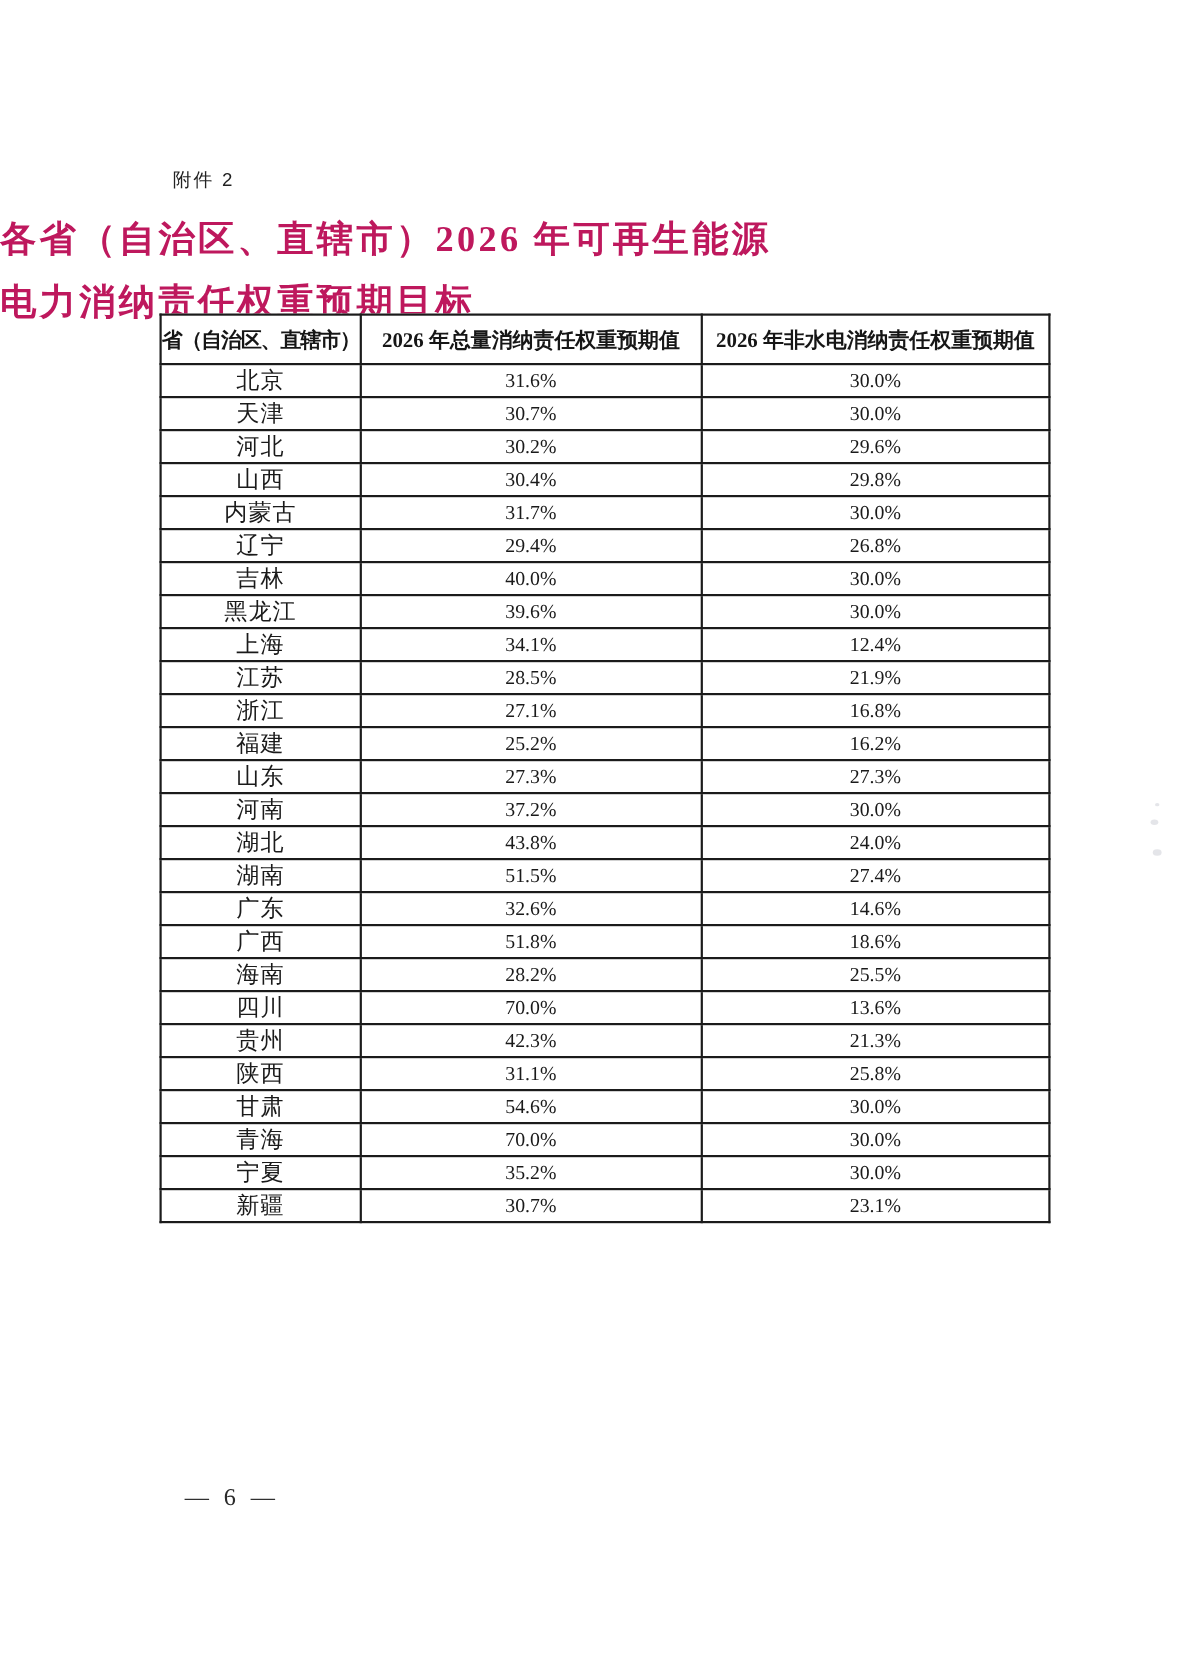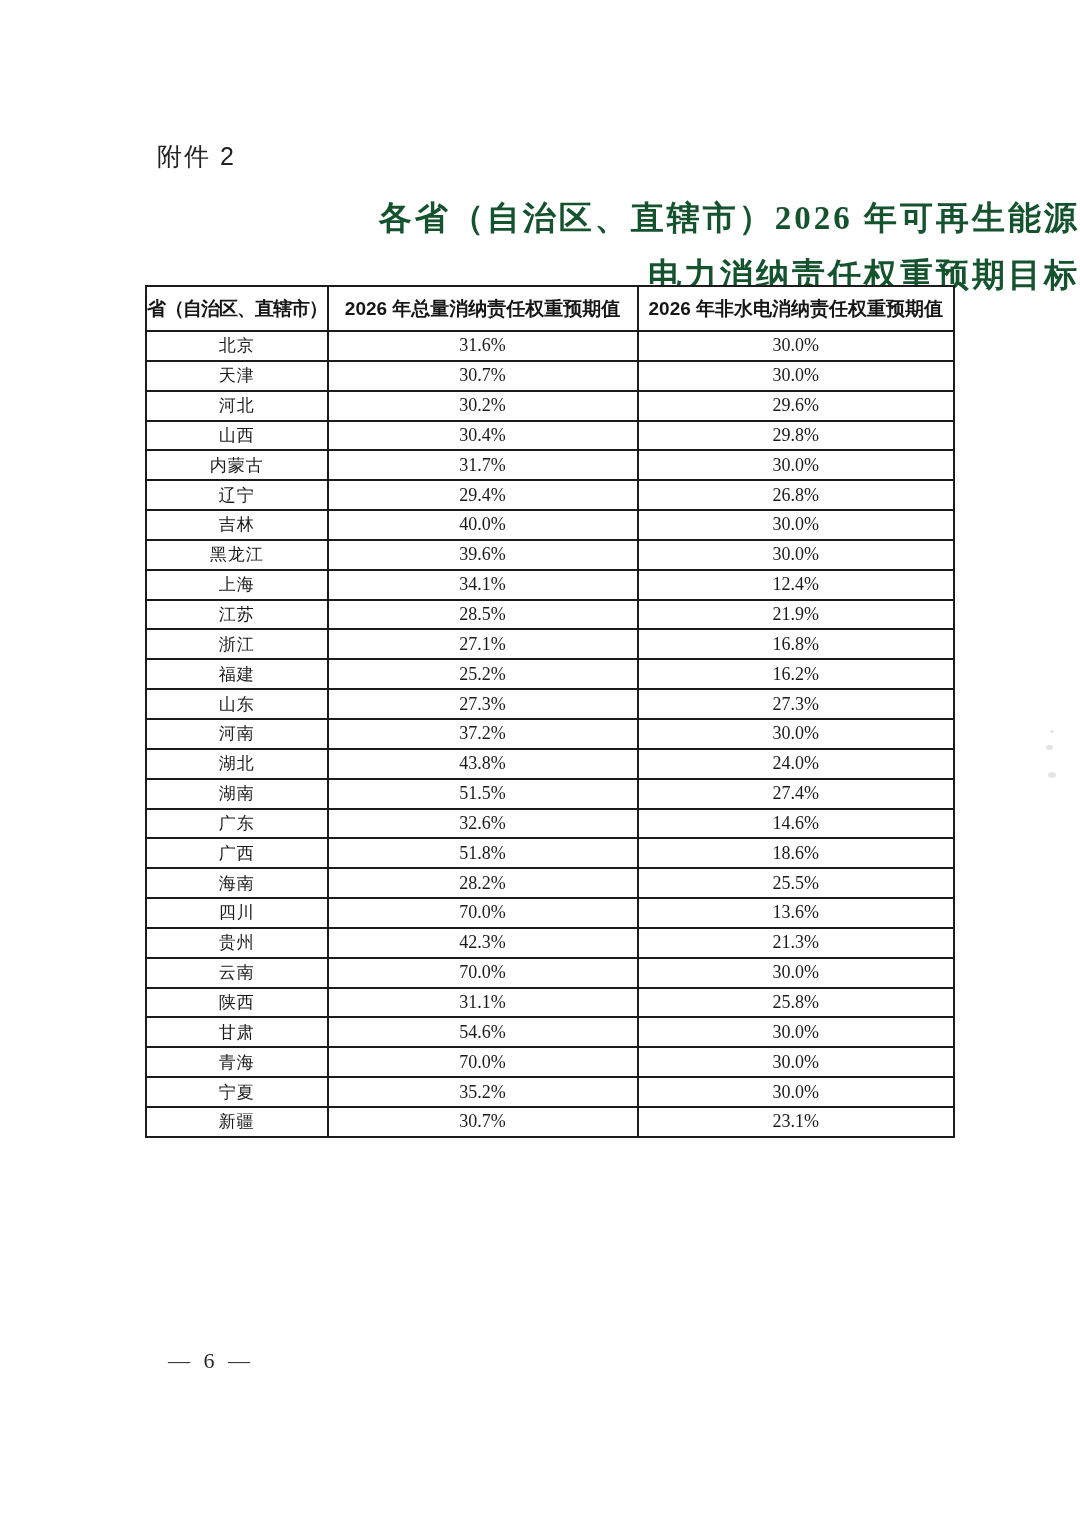--- a/index.html
+++ b/index.html
@@ -13,37 +13,37 @@
     height: 1520px;
     margin: 0 auto;
     background: #ffffff;
     color: #1c1c1c;
     font-family: "Liberation Serif", "DejaVu Serif", serif;
     overflow: hidden;
   }
   .attachment-label {
     position: absolute;
     left: 157px;
-    top: 140px;
-    font-size: 25px;
+    top: 152px;
+    font-size: 17px;
     letter-spacing: 2px;
     color: #222;
     font-family: "Liberation Sans", "DejaVu Sans", sans-serif;
   }
   .doc-title {
     position: absolute;
     left: 0;
     top: 190px;
     width: 100%;
-    text-align: right;
+    text-align: left;
     font-weight: bold;
     font-size: 33px;
     line-height: 57px;
     letter-spacing: 3px;
-    color: #14532d;
+    color: #be185d;
     font-family: "Liberation Serif", "DejaVu Serif", serif;
   }
   table.weights {
     position: absolute;
     left: 145px;
     top: 285px;
     width: 810px;
     border-collapse: collapse;
     table-layout: fixed;
     background: #fff;
@@ -55,31 +55,31 @@
     vertical-align: middle;
     padding: 0;
     overflow: hidden;
     white-space: nowrap;
   }
   table.weights th {
     height: 43px;
     font-size: 19px;
     font-weight: 600;
     letter-spacing: 0px;
-    font-family: Liberation Sans, sans-serif;
+    font-family: Liberation Serif, serif;
     color: #161616;
   }
   table.weights th.col-province { letter-spacing: -1px; }
   table.weights td {
     height: 27.85px;
     font-size: 18px;
     color: #1a1a1a;
     font-family: "Liberation Serif", "DejaVu Serif", serif;
   }
-  table.weights td.province-cell { font-size: 17px; letter-spacing: 1px; margin-top: 35px; }
+  table.weights td.province-cell { font-size: 21px; letter-spacing: 1px; margin-top: 35px; }
   .col-province { width: 22.4%; }
   .col-total    { width: 38.4%; }
   .col-nonhydro { width: 39.2%; }
   .page-number {
     position: absolute;
     left: 168px;
     top: 1348px;
     font-size: 22px;
     letter-spacing: 4px;
     color: #2a2a2a;
@@ -216,25 +216,20 @@
           <td class="province-cell">四川</td>
           <td>70.0%</td>
           <td>13.6%</td>
         </tr>
         <tr>
           <td class="province-cell">贵州</td>
           <td>42.3%</td>
           <td>21.3%</td>
         </tr>
         <tr>
-          <td class="province-cell">云南</td>
-          <td>70.0%</td>
-          <td>30.0%</td>
-        </tr>
-        <tr>
           <td class="province-cell">陕西</td>
           <td>31.1%</td>
           <td>25.8%</td>
         </tr>
         <tr>
           <td class="province-cell">甘肃</td>
           <td>54.6%</td>
           <td>30.0%</td>
         </tr>
         <tr>

